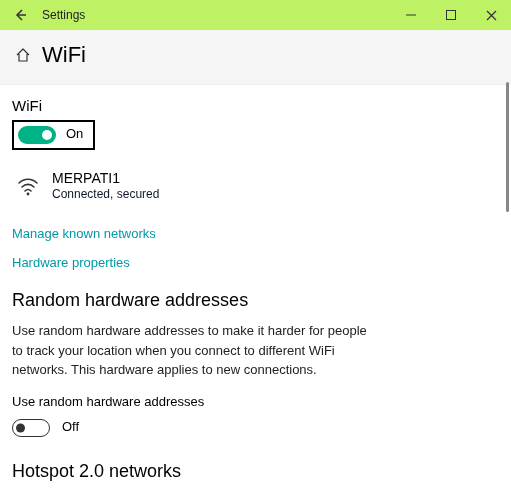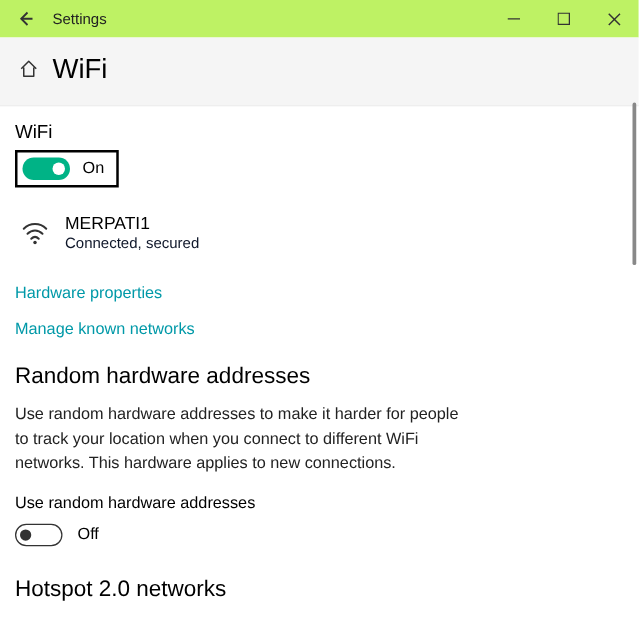--- a/index.html
+++ b/index.html
@@ -205,22 +205,22 @@
           <path d="M9 17 C10.8 15.2 13.2 15.2 15 17" stroke="#333" stroke-width="1.6" fill="none" stroke-linecap="round"></path>
           <circle cx="12" cy="20" r="1.4" fill="#333"></circle>
         </svg>
     </div>
     <div>
       <div class="network-name">MERPATI1</div>
       <div class="network-status">Connected, secured</div>
     </div>
   </div>
 
+  <a class="link">Manage known networks</a>
   <a class="link">Hardware properties</a>
-  <a class="link">Manage known networks</a>
 
   <div class="section-title big">Random hardware addresses</div>
   <div class="desc">Use random hardware addresses to make it harder for people to track your location when you connect to different WiFi networks. This hardware applies to new connections.</div>
   <div class="sub-label">Use random hardware addresses</div>
   <div class="toggle-row no-border">
     <div class="toggle off">
         <div class="knob"></div>
       </div>
     <div class="toggle-label">Off</div>
   </div>

